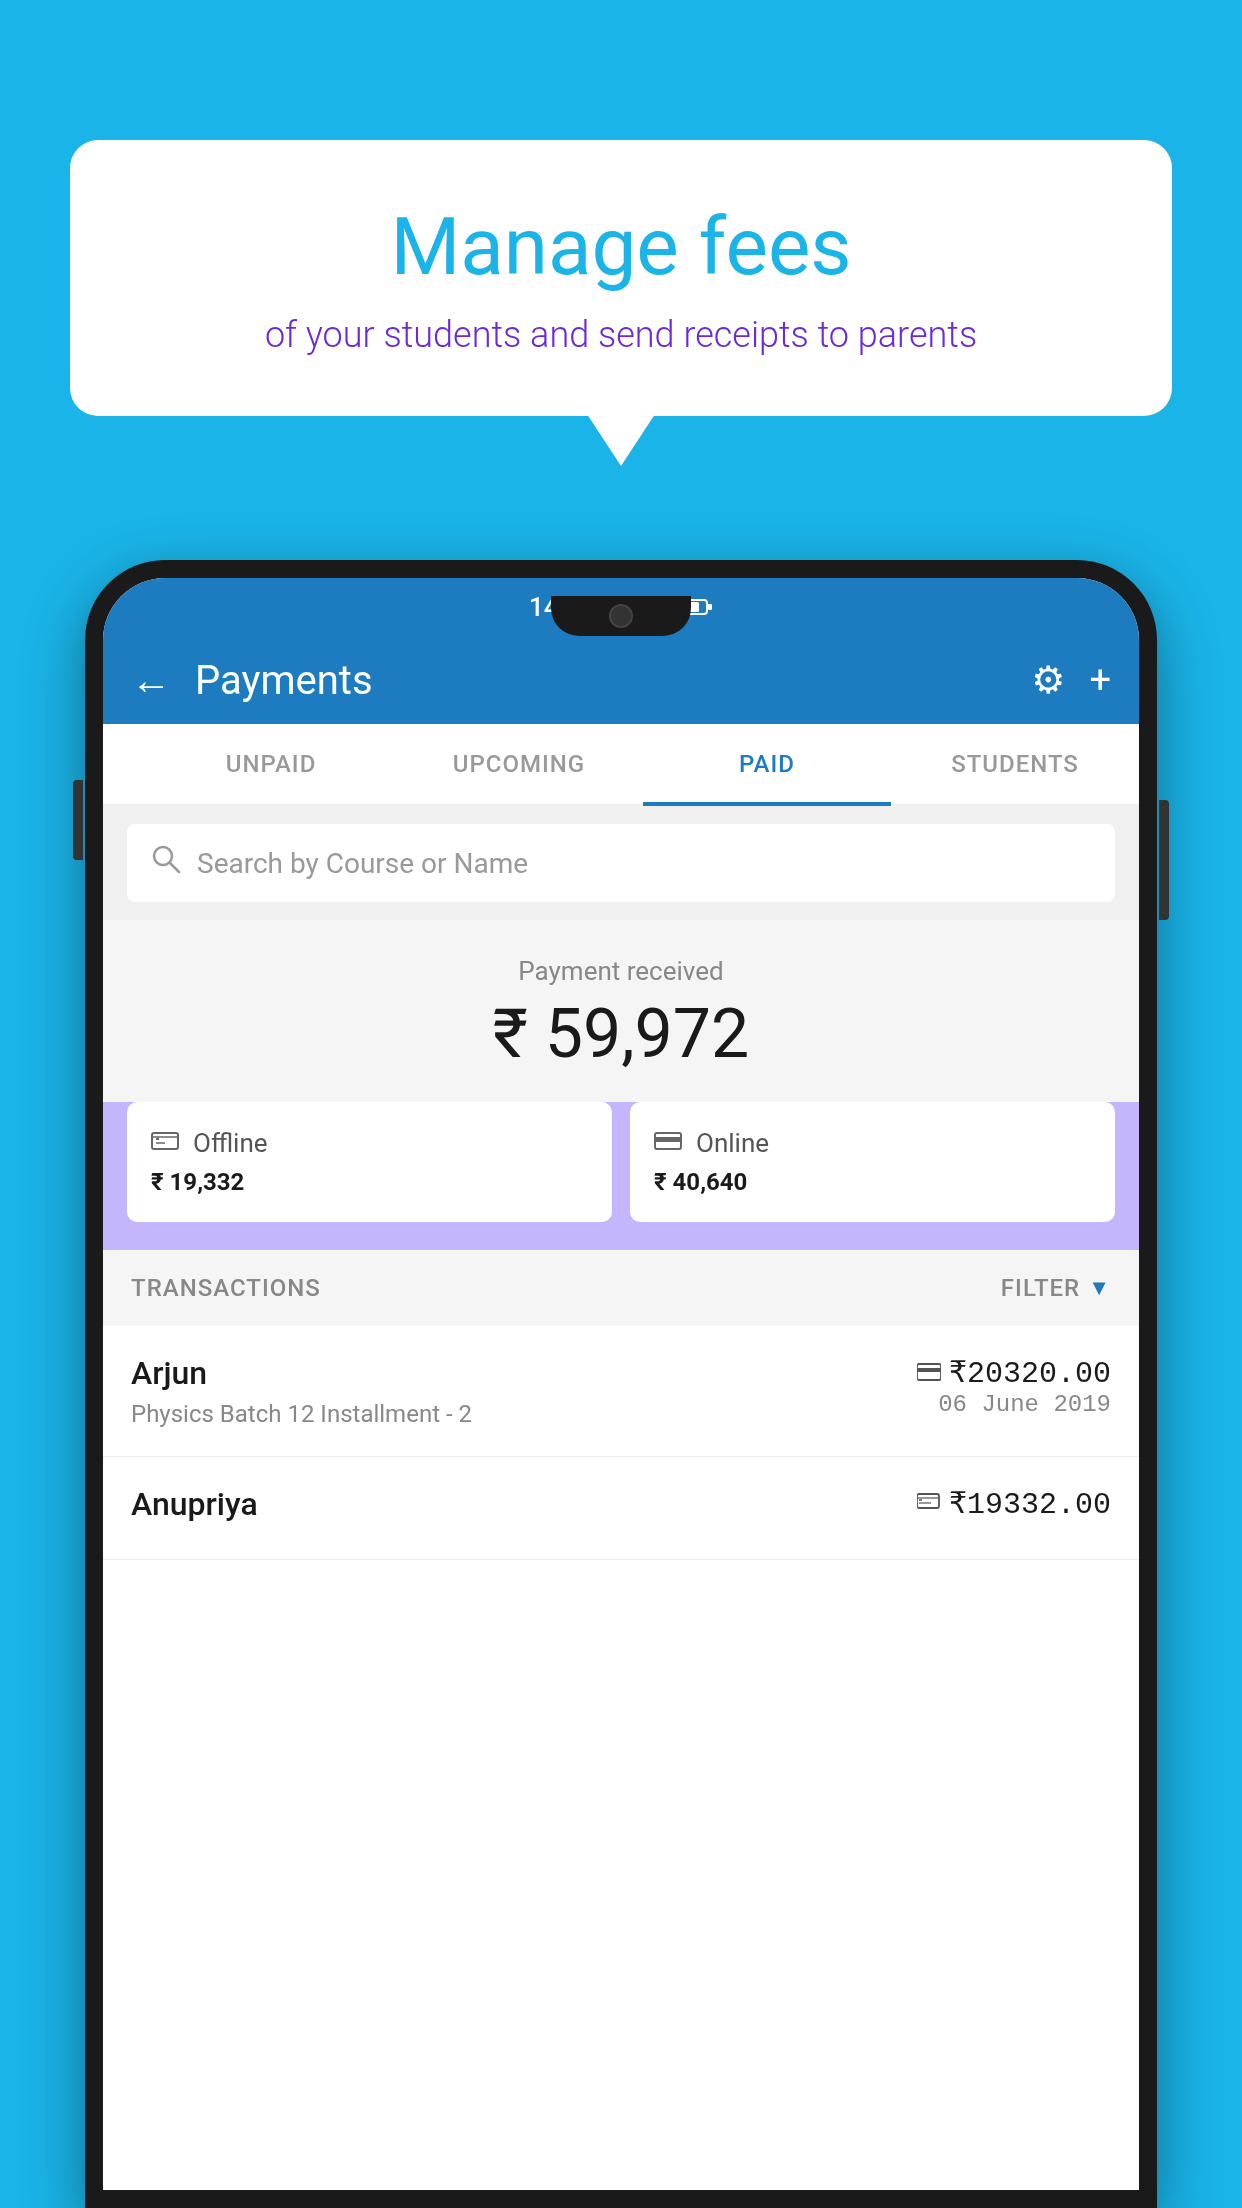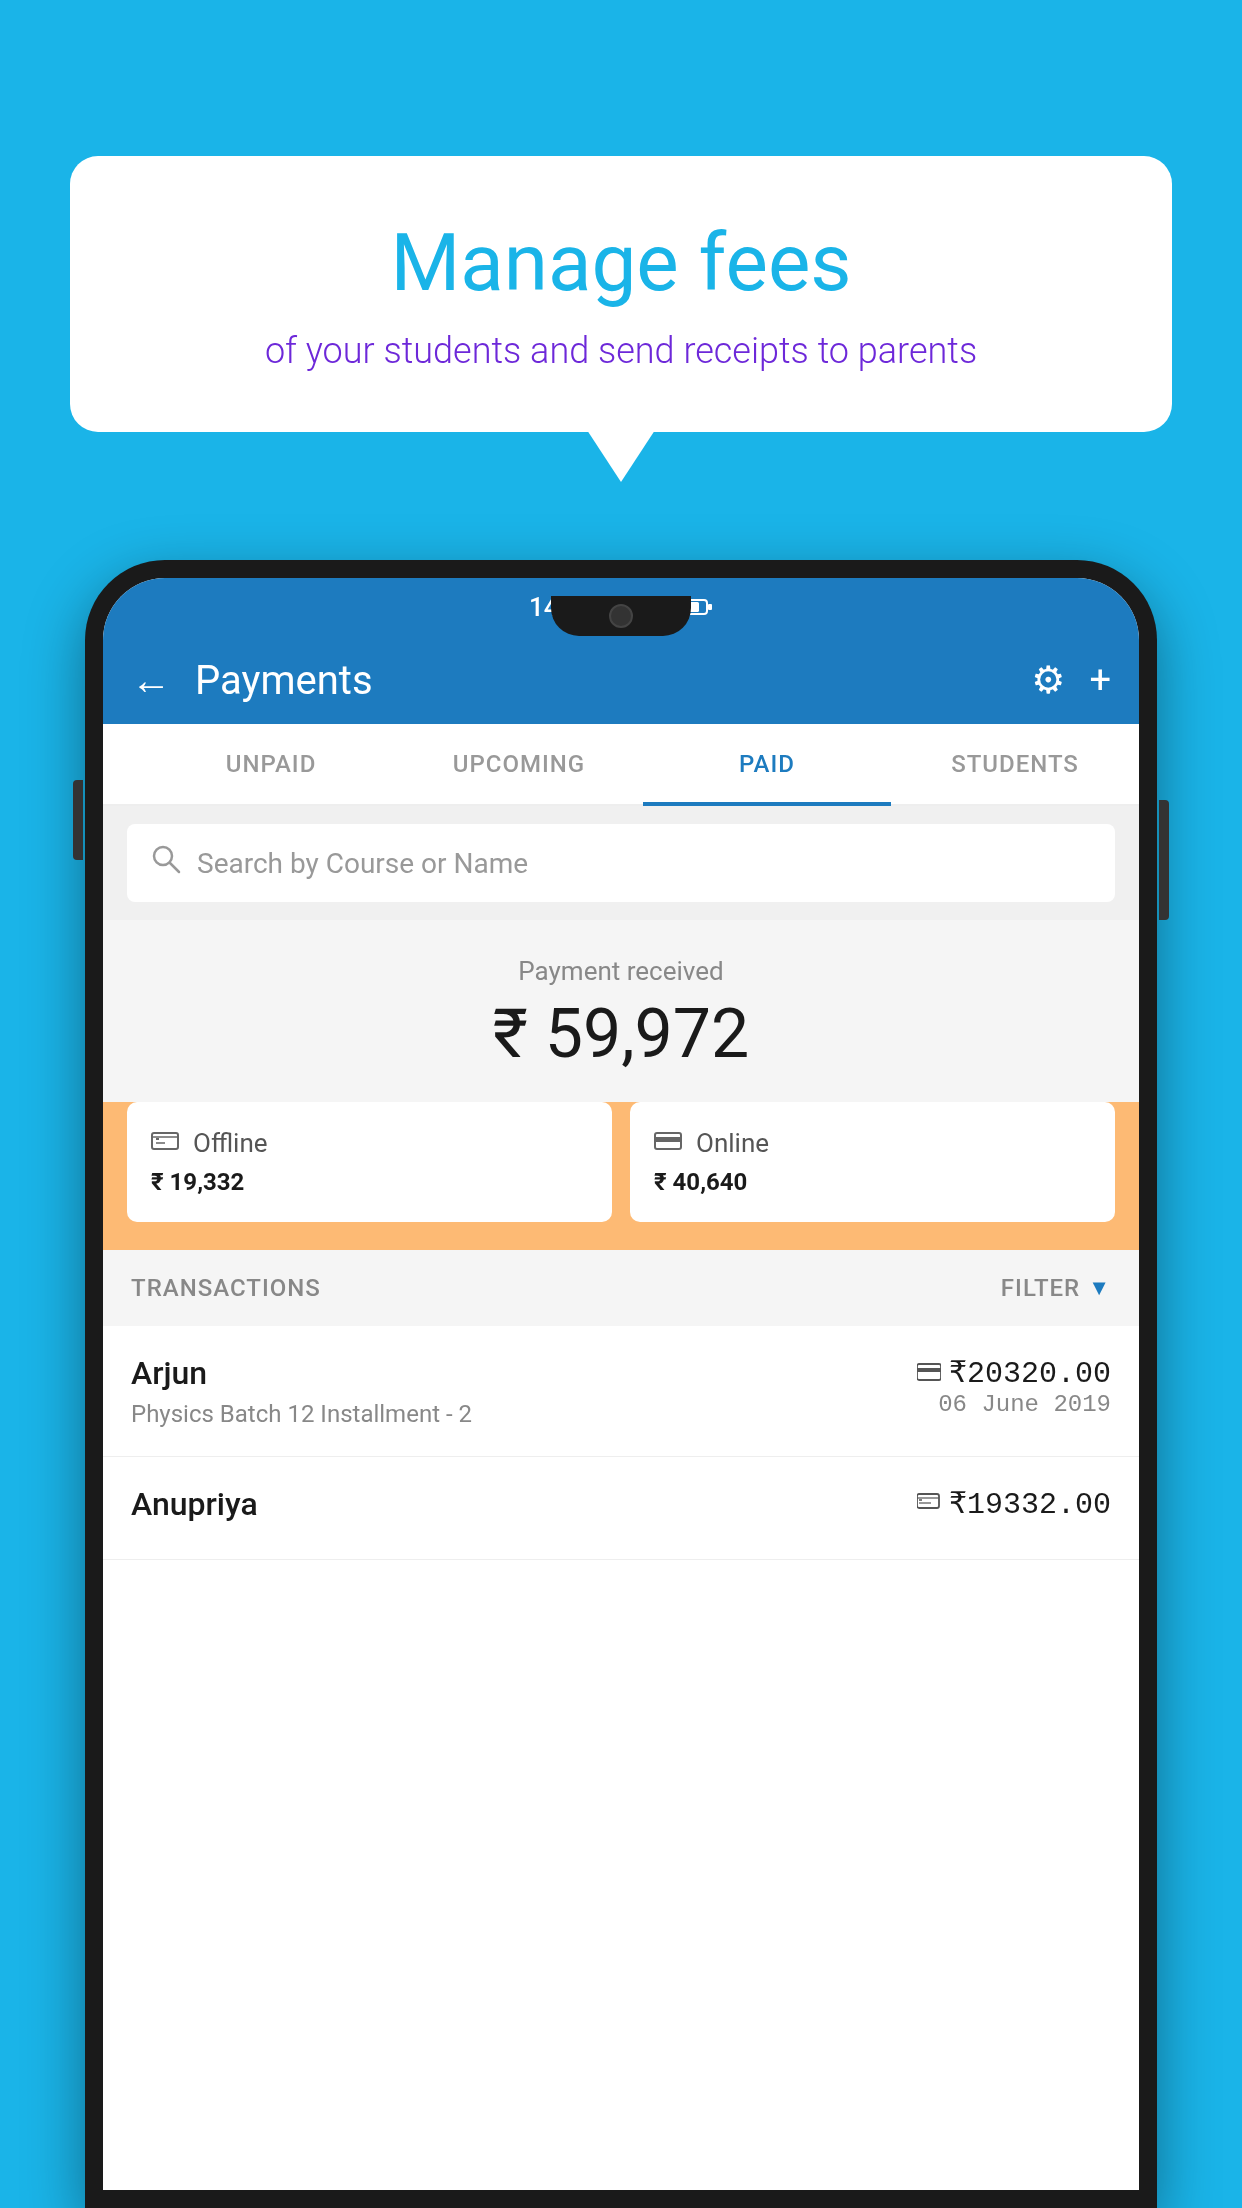--- a/index.html
+++ b/index.html
@@ -9,21 +9,21 @@
       height: 2208px;
       background-color: #1ab4e8;
       font-family: 'Roboto', Arial, sans-serif;
       position: relative;
       overflow: hidden;
     }
 
     
     .speech-bubble-container {
       position: absolute;
-      top: 156px;
+      top: 140px;
       left: 70px;
       right: 70px;
     }
 
     .speech-bubble {
       background: white;
       border-radius: 28px;
       padding: 60px 70px 60px 70px;
       text-align: center;
       position: relative;
@@ -234,21 +234,21 @@
     }
 
     .payment-amount {
       color: #1a1a1a;
       font-size: 68px;
       font-weight: 400;
     }
 
     
     .payment-breakdown {
-      background: #fdba74;
+      background: #c4b5fd;
       padding: 0 24px 28px;
       display: flex;
       gap: 18px;
     }
 
     .payment-card {
       flex: 1;
       background: white;
       border-radius: 10px;
       padding: 26px 24px;

